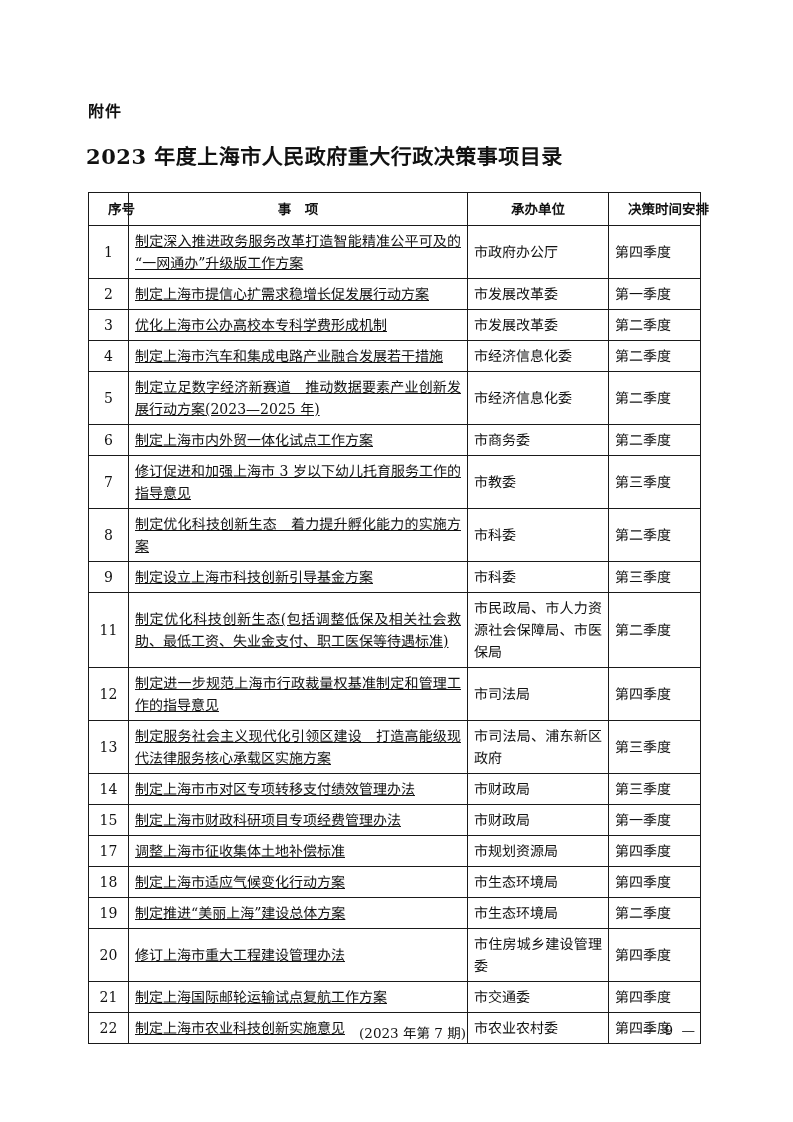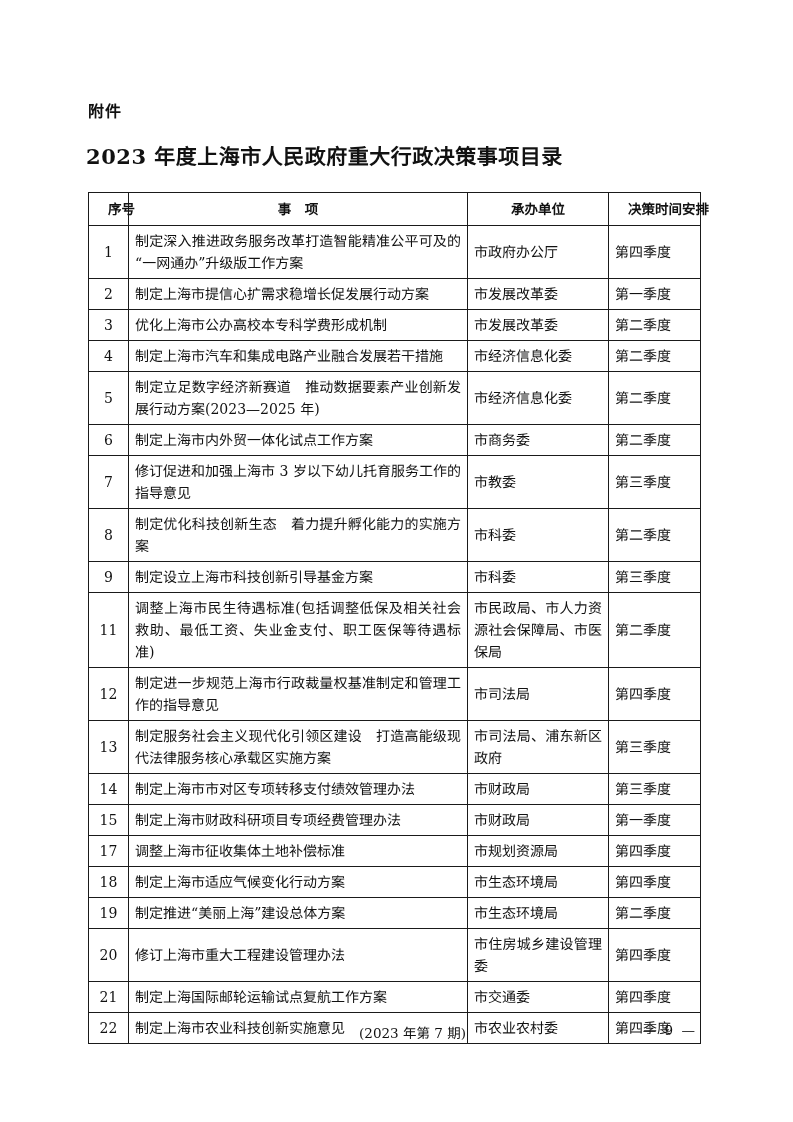--- a/index.html
+++ b/index.html
@@ -57,21 +57,21 @@
     text-align: center;
     white-space: nowrap;
     padding: 5px 19px;
     font-size: 13.5px;
   }
   .col-no    { width: 40px; }
   .col-item  { width: 339px; }
   .col-unit  { width: 141px; }
   .col-time  { width: 92px; }
   .cell-no   { text-align: center; }
-  .cell-item { text-align: justify; text-align-last: left; }
+  .cell-item { text-align: justify; text-align-last: left; text-decoration: underline; }
   .cell-unit { text-align: justify; text-align-last: left; }
   .cell-time { text-align: left; }
   .footer {
     position: absolute;
     left: 0;
     top: 1022px;
     width: 793px;
     height: 24px;
     font-size: 13.5px;
   }
@@ -162,21 +162,21 @@
       <td class="cell-time">第二季度</td>
     </tr>
         <tr>
       <td class="cell-no">9</td>
       <td class="cell-item">制定设立上海市科技创新引导基金方案</td>
       <td class="cell-unit">市科委</td>
       <td class="cell-time">第三季度</td>
     </tr>
         <tr>
       <td class="cell-no">11</td>
-      <td class="cell-item">调整上海市民生待遇标准(包括调整低保及相关社会救助、最低工资、失业金支付、职工医保等待遇标准)</td>
+      <td class="cell-item">制定优化科技创新生态(包括调整低保及相关社会救助、最低工资、失业金支付、职工医保等待遇标准)</td>
       <td class="cell-unit">市民政局、市人力资源社会保障局、市医保局</td>
       <td class="cell-time">第二季度</td>
     </tr>
         <tr>
       <td class="cell-no">12</td>
       <td class="cell-item">制定进一步规范上海市行政裁量权基准制定和管理工作的指导意见</td>
       <td class="cell-unit">市司法局</td>
       <td class="cell-time">第四季度</td>
     </tr>
         <tr>

